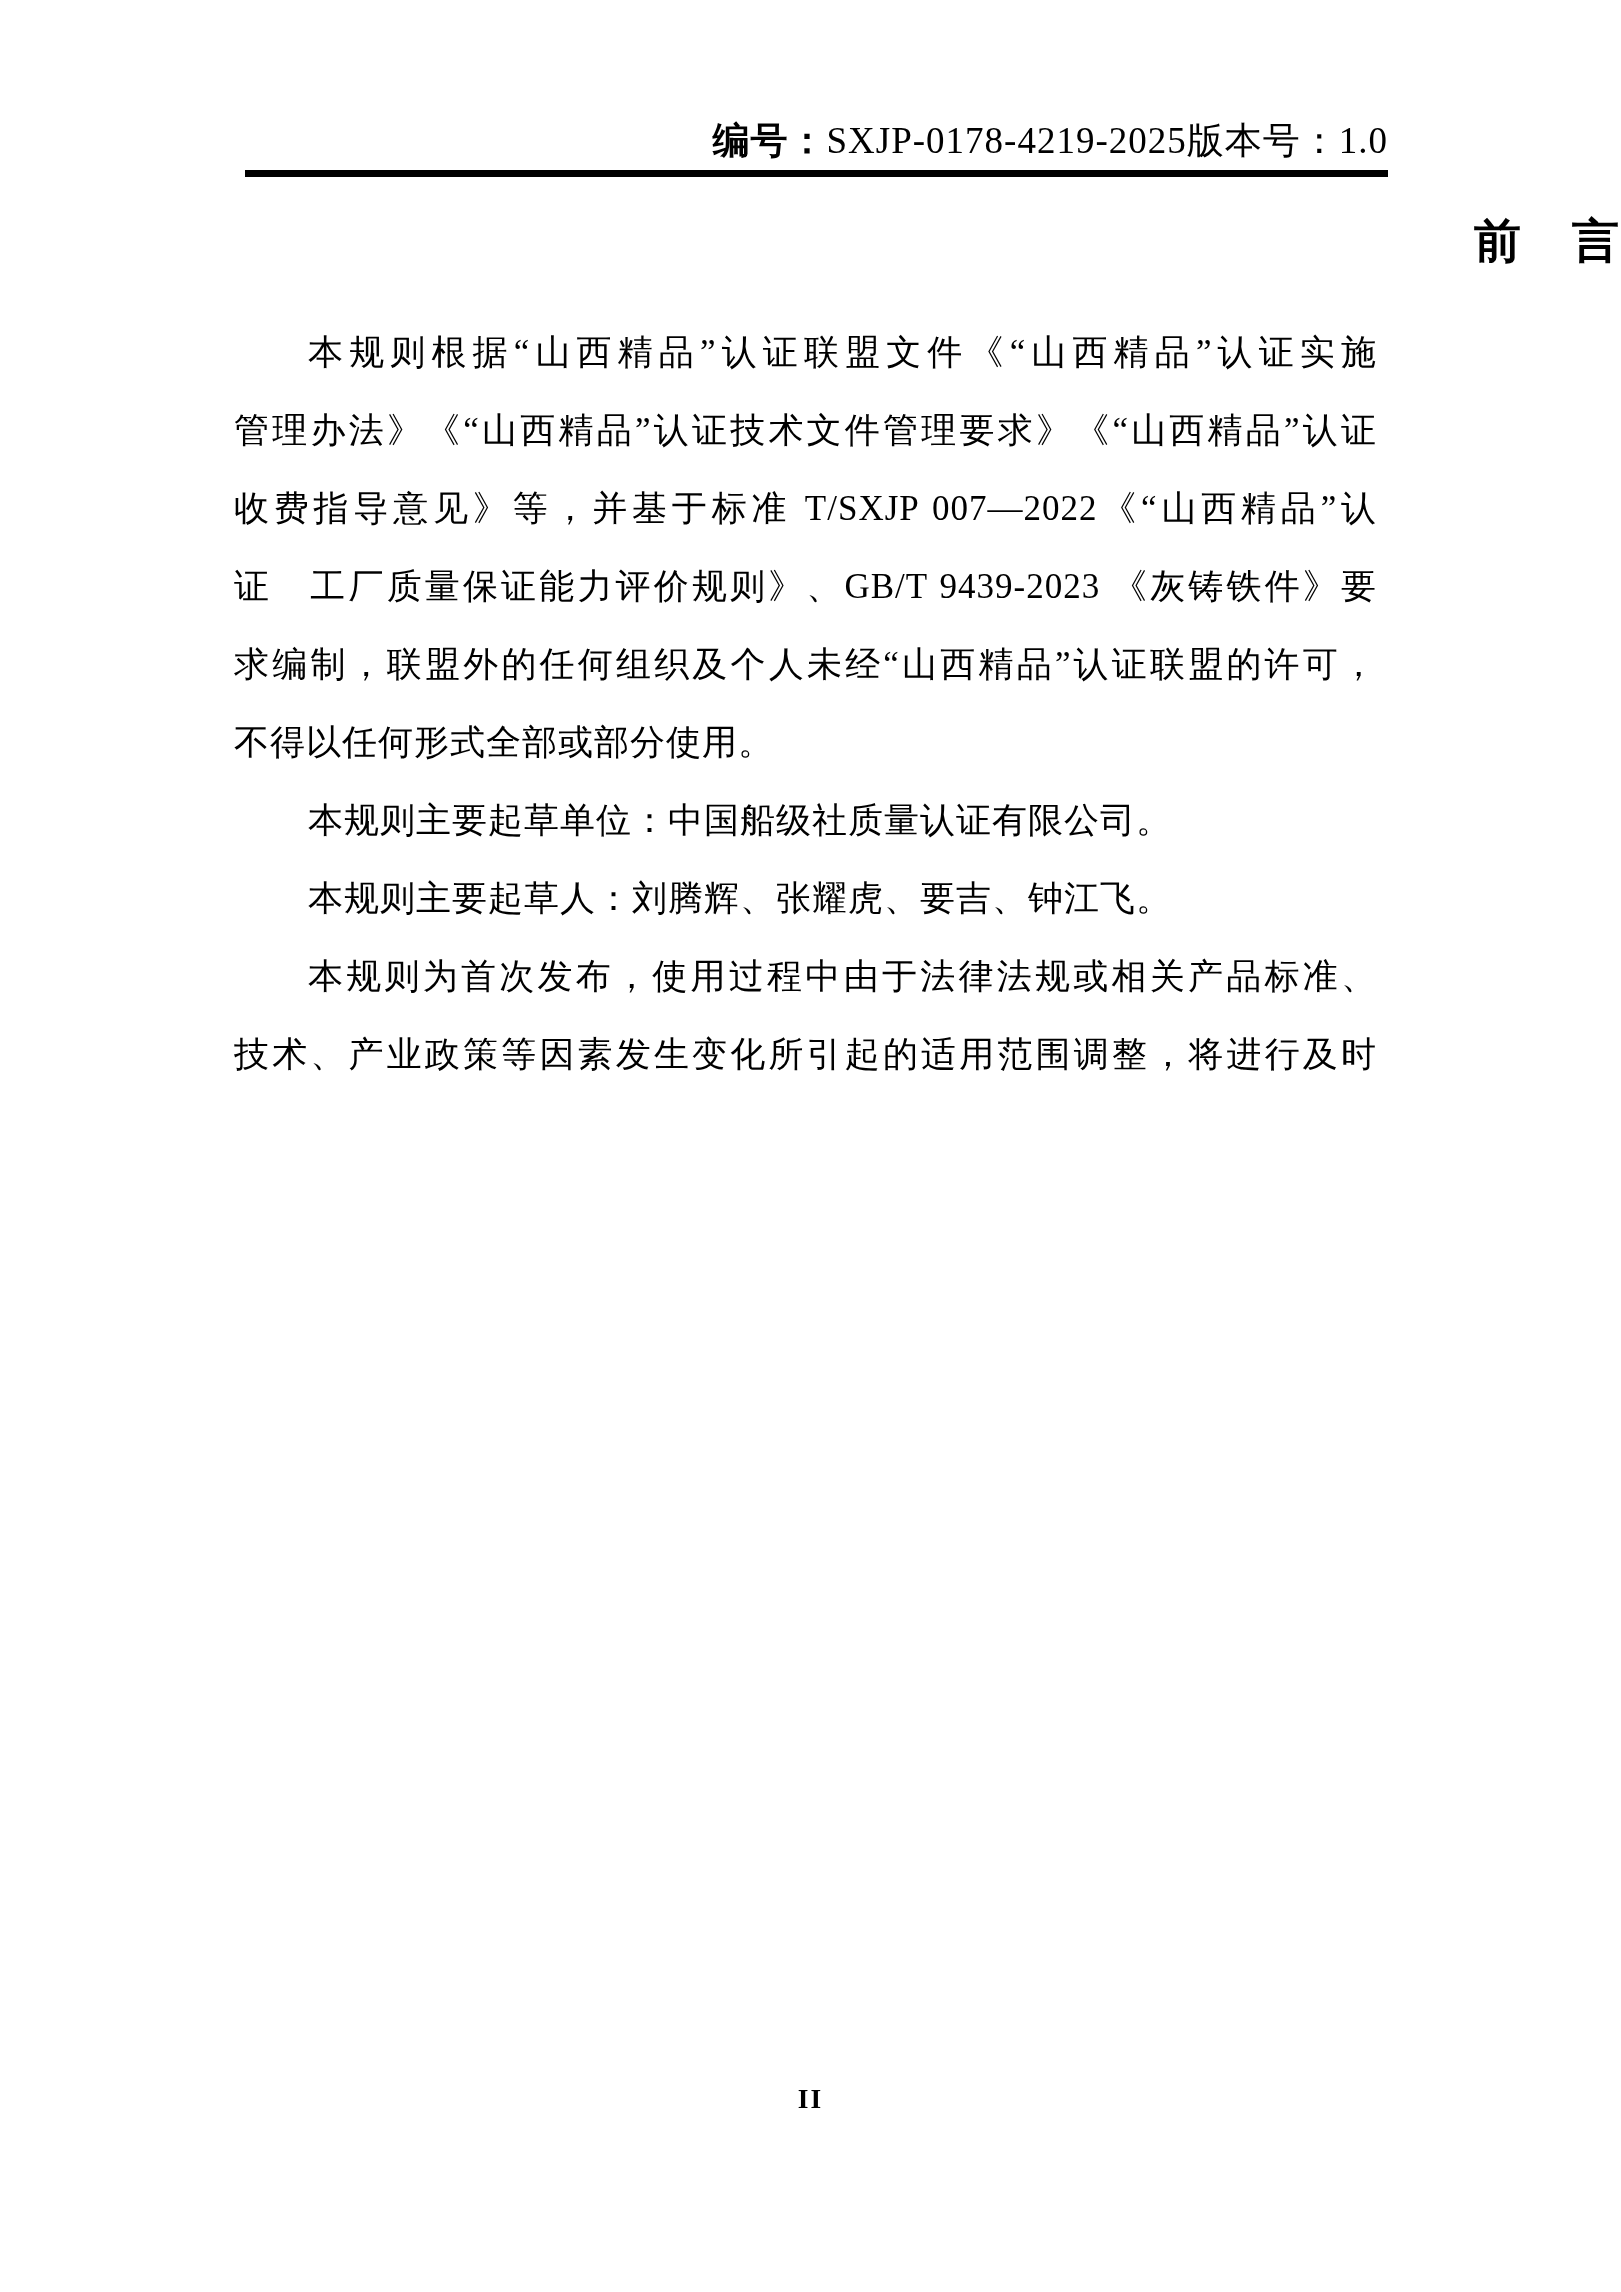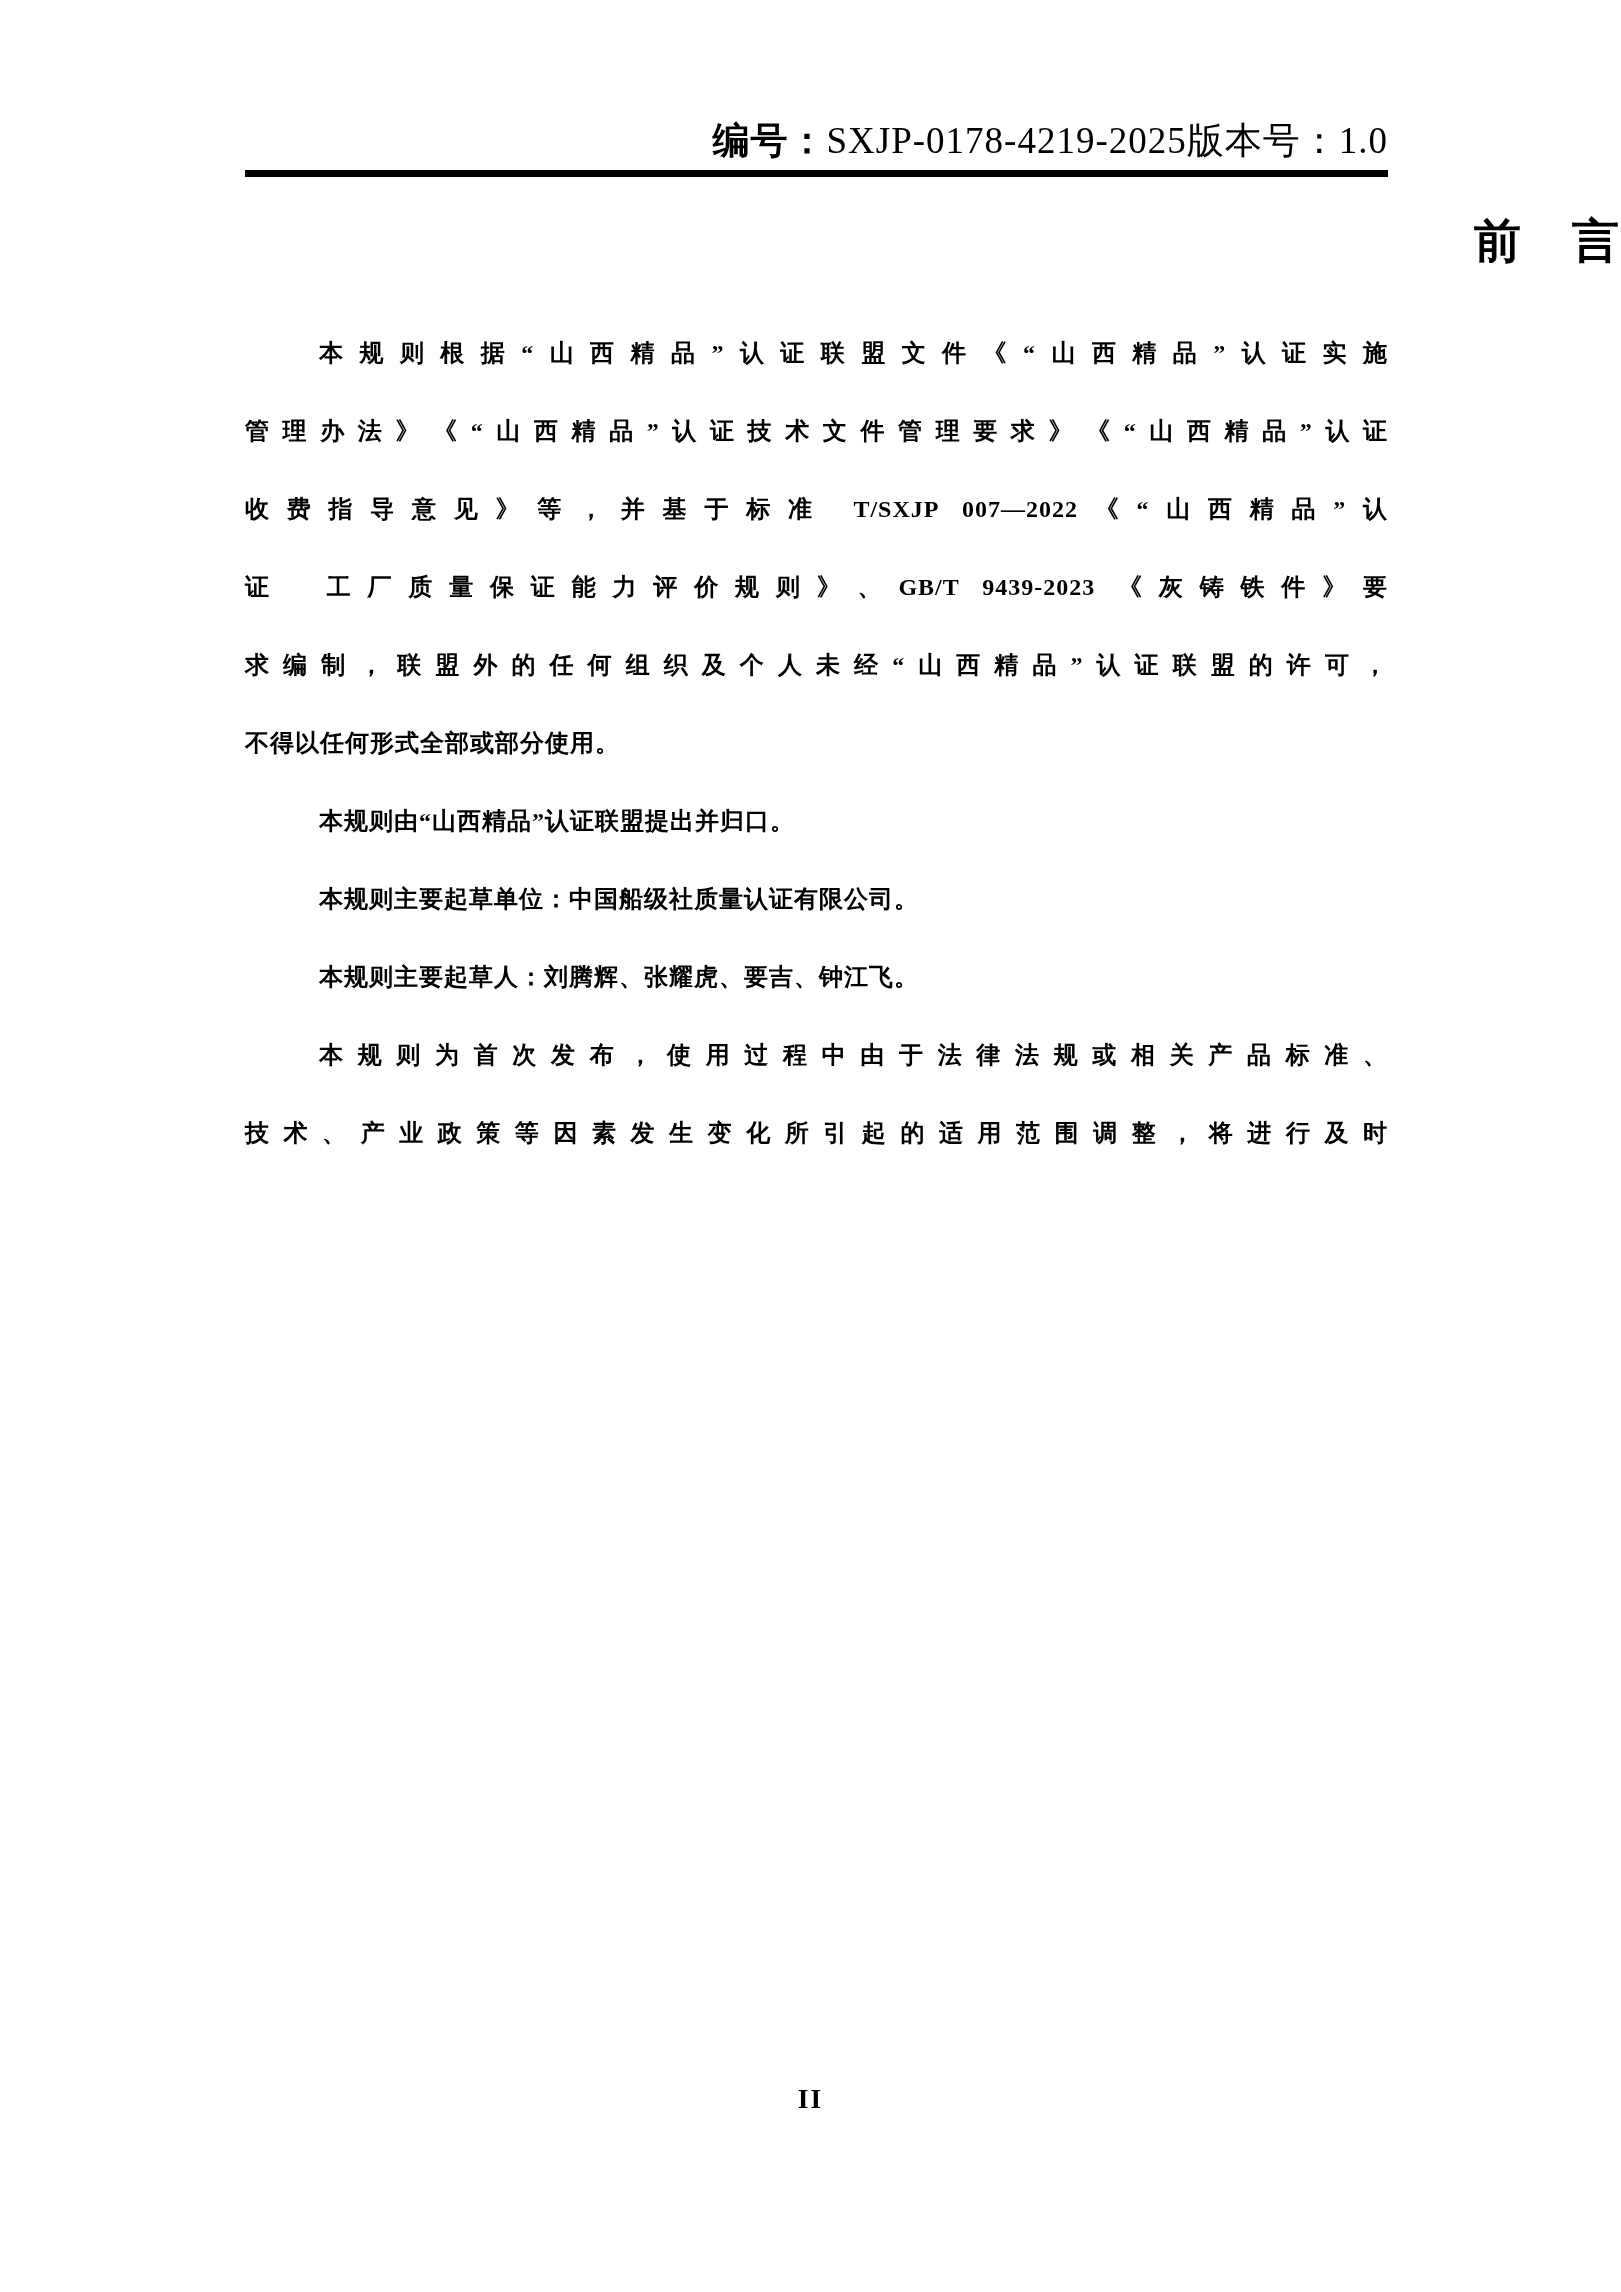--- a/index.html
+++ b/index.html
@@ -43,24 +43,23 @@
     width: 100%;
     text-align: right;
     font-size: 47px;
     font-weight: bold;
     letter-spacing: 2px;
   }
   
   .doc-body {
     position: absolute;
     top: 314px;
-    left: 245px;
+    left: 234px;
     width: 1143px;
-    font-size: 24px;
-    font-weight: bold;
+    font-size: 35px;
   }
   .line {
     height: 78px;
     line-height: 78px;
     text-align: justify;
     text-align-last: left;
     letter-spacing: 1px;
   }
   .line.fill { text-align-last: justify; }
   .line.indent { text-indent: 74px; }
@@ -89,21 +88,20 @@
 
   <div class="doc-title">前　言</div>
 
   <div class="doc-body">
     <p class="line indent fill">本规则根据“山西精品”认证联盟文件《“山西精品”认证实施</p>
     <p class="line fill">管理办法》《“山西精品”认证技术文件管理要求》《“山西精品”认证</p>
     <p class="line fill">收费指导意见》等，并基于标准 T/SXJP 007—2022《“山西精品”认</p>
     <p class="line fill">证　工厂质量保证能力评价规则》、GB/T 9439-2023 《灰铸铁件》要</p>
     <p class="line fill">求编制，联盟外的任何组织及个人未经“山西精品”认证联盟的许可，</p>
     <p class="line">不得以任何形式全部或部分使用。</p>
-    <p class="line indent">本规则由“山西精品”认证联盟提出并归口。</p>
     <p class="line indent">本规则主要起草单位：中国船级社质量认证有限公司。</p>
     <p class="line indent">本规则主要起草人：刘腾辉、张耀虎、要吉、钟江飞。</p>
     <p class="line indent fill">本规则为首次发布，使用过程中由于法律法规或相关产品标准、</p>
     <p class="line fill">技术、产业政策等因素发生变化所引起的适用范围调整，将进行及时</p>
   </div>
 
   <div class="page-footer">II</div>
 
 </div>
 

